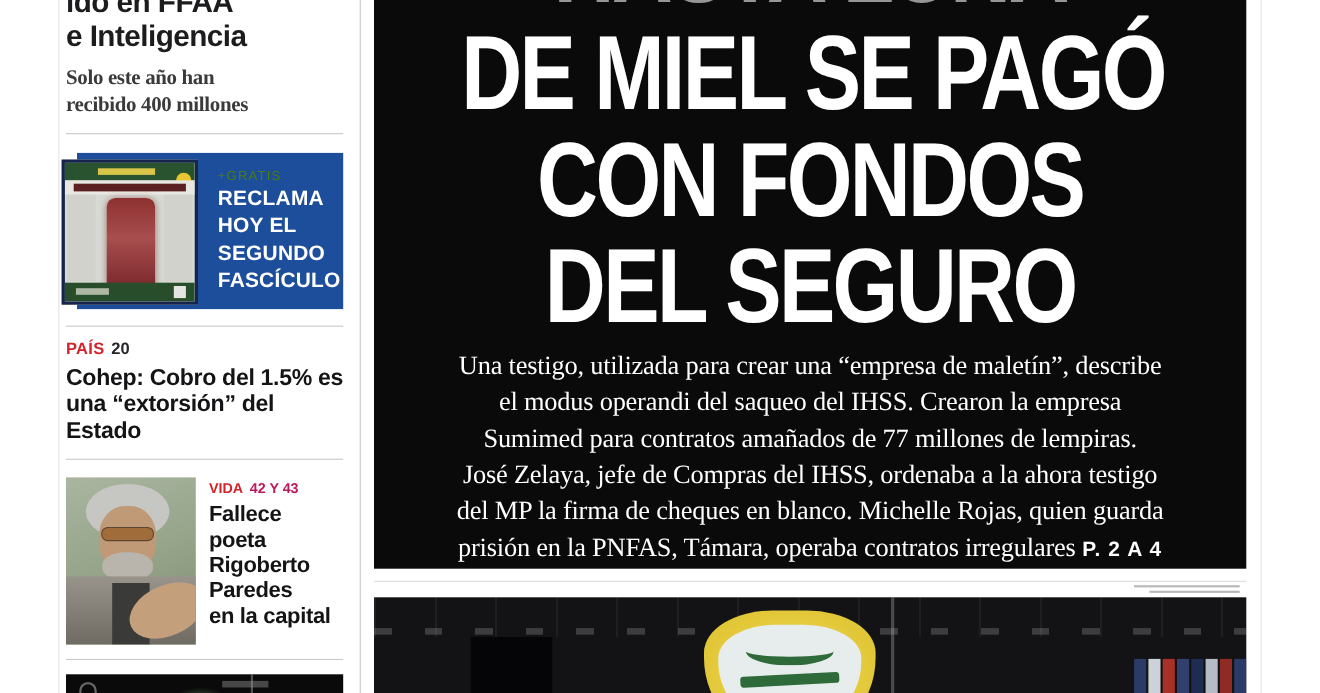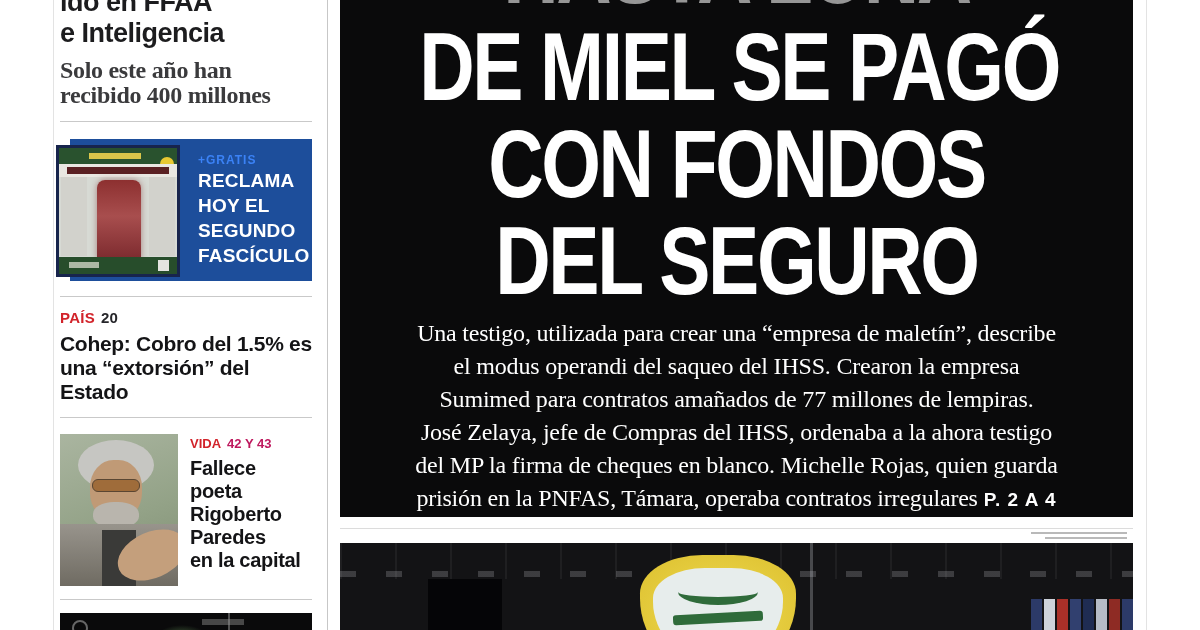--- a/index.html
+++ b/index.html
@@ -12,42 +12,42 @@
   .edge-left { left:53px; }
   .edge-right { left:1146px; }
   .col-rule { position:absolute; top:0; bottom:0; left:327px; width:1px; background:#c7c7c7; }
 
   
   .sidebar { position:absolute; left:60px; top:0; width:252px; }
   .crop-wrap { overflow:hidden; height:18px; }
   .side-h1 { font-size:27px; line-height:30px; font-weight:700; color:#1c1c1e; letter-spacing:-0.5px; }
   .crop-wrap .side-h1 { margin-top:-13px; }
   .side-sub { margin-top:10px; font-family:"Liberation Serif", serif; font-weight:700;
-              font-size:24px; line-height:25px; color:#3a3a3c; letter-spacing:-0.3px; }
+              font-size:19px; line-height:25px; color:#3a3a3c; letter-spacing:-0.3px; }
   .rule { height:1px; background:#c9c9c9; margin:13px 0 0 0; }
 
   
   .promo { position:relative; margin-top:13px; height:148px; }
   .promo-blue { position:absolute; left:10px; right:0; top:4px; bottom:2px; background:#1d4e9b; }
   .cover { position:absolute; left:-4px; top:10px; width:124px; height:132px;
            border:3px solid #17244c; background:#d7dad4; overflow:hidden; }
   .cover-topband { position:absolute; left:0; right:0; top:0; height:16px; background:#29522e; }
   .cover-topband i { position:absolute; left:30px; top:5px; width:52px; height:6px; background:#d9c54a; }
   .cover-badge { position:absolute; right:3px; top:9px; width:14px; height:14px; border-radius:50%; background:#e8c832; }
   .cover-titleband { position:absolute; left:0; right:0; top:16px; height:13px; background:#e9e7e1; }
   .cover-titleband i { position:absolute; left:8px; top:3px; width:102px; height:7px; background:#5a2022; }
   .cover-colL,.cover-colR { position:absolute; top:29px; bottom:18px; width:26px; background:#d2d2cc; }
   .cover-colL { left:2px; } .cover-colR { right:2px; }
   .cover-altar { position:absolute; left:38px; top:32px; width:44px; height:80px; border-radius:8px 8px 2px 2px;
                  background:linear-gradient(#8d3030,#a84e4e 45%,#7c2a2e); box-shadow:0 0 6px rgba(120,40,40,.5); }
   .cover-botband { position:absolute; left:0; right:0; bottom:0; height:17px; background:#274d2b; }
   .cover-botband i { position:absolute; left:10px; top:5px; width:30px; height:6px; background:#cfd3c4; opacity:.8; }
   .cover-botband b { position:absolute; right:8px; top:3px; width:11px; height:11px; background:#e4e4e0; }
   .promo-text { position:absolute; left:138px; top:18px; width:112px; color:#ffffff; }
-  .promo-eyebrow { font-size:12px; font-weight:700; letter-spacing:1px; color:#3b82f6; }
+  .promo-eyebrow { font-size:12px; font-weight:400; letter-spacing:1px; color:#4d7c0f; }
   .promo-line { font-size:19px; line-height:23px; font-weight:700; letter-spacing:0.2px; margin-top:2px; }
 
   
   .label-row { display:flex; gap:6px; margin-top:12px; align-items:flex-end; }
   .sec-label { font-size:15px; font-weight:700; color:#d2232a; letter-spacing:0.3px; }
   .sec-page { font-size:15px; font-weight:700; color:#26262a; }
   .side-h2 { margin-top:6px; font-size:21px; line-height:24px; font-weight:700; color:#141416; letter-spacing:-0.3px; }
 
   
   .vida { display:flex; margin-top:16px; }

